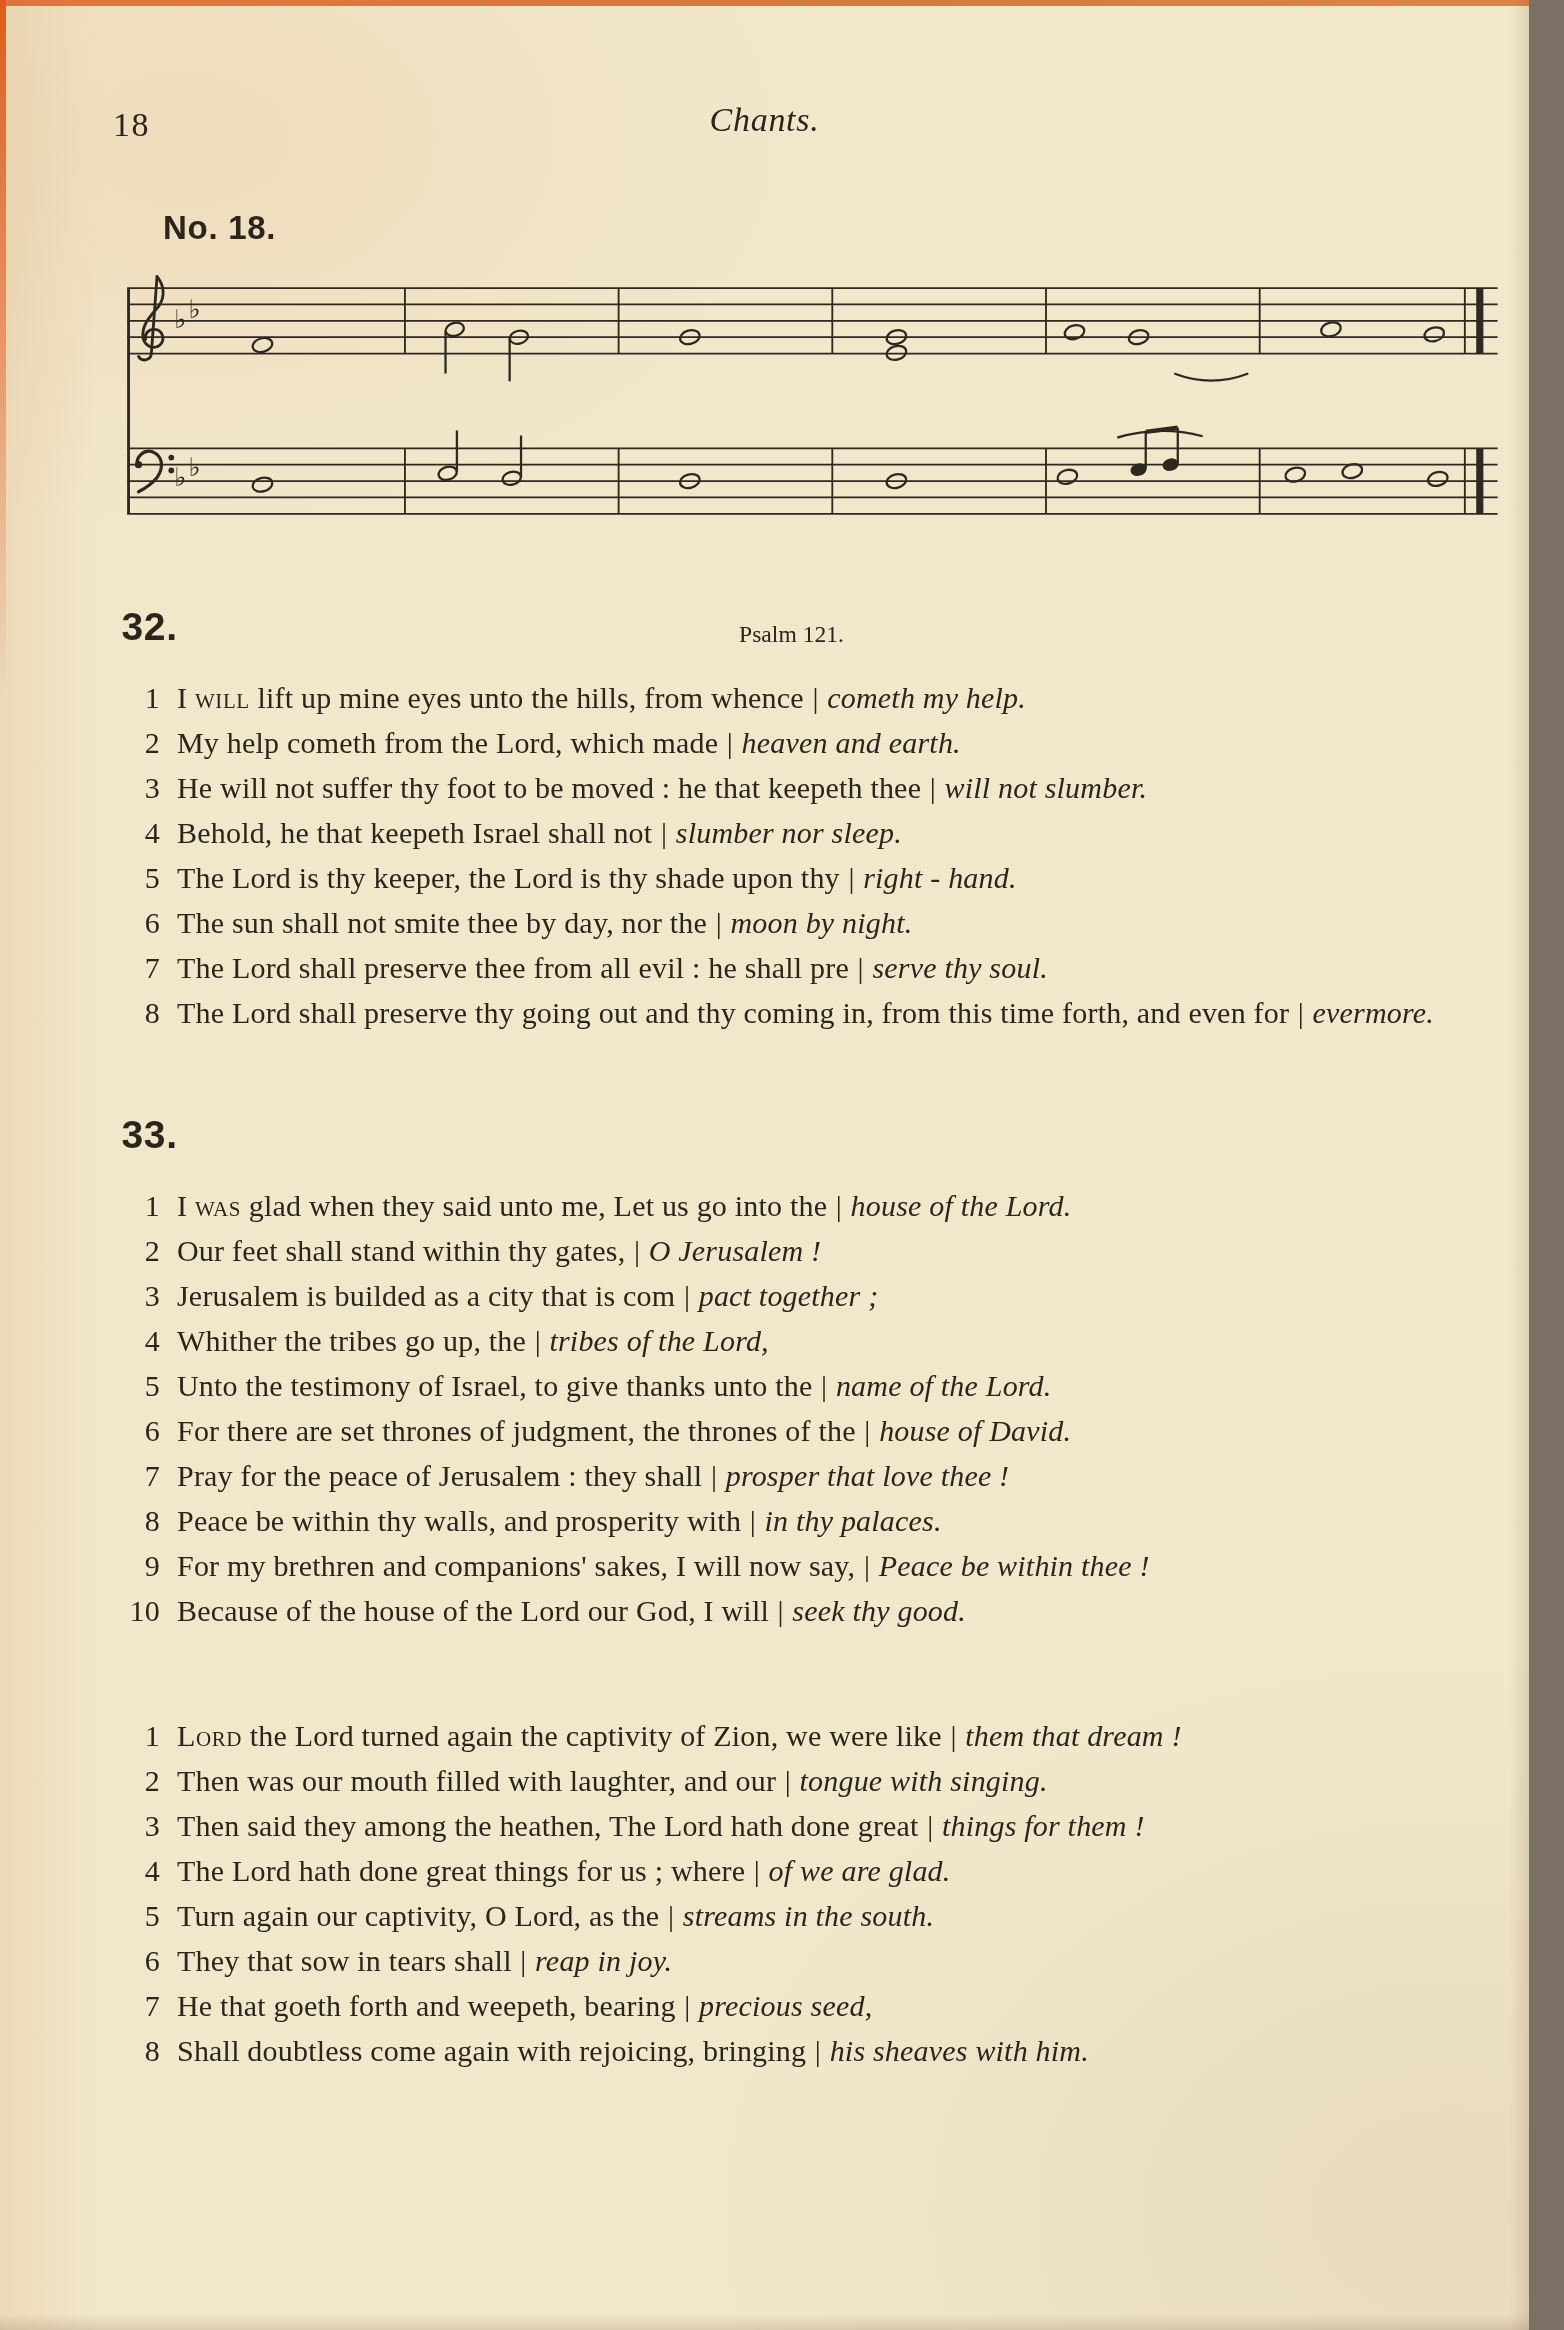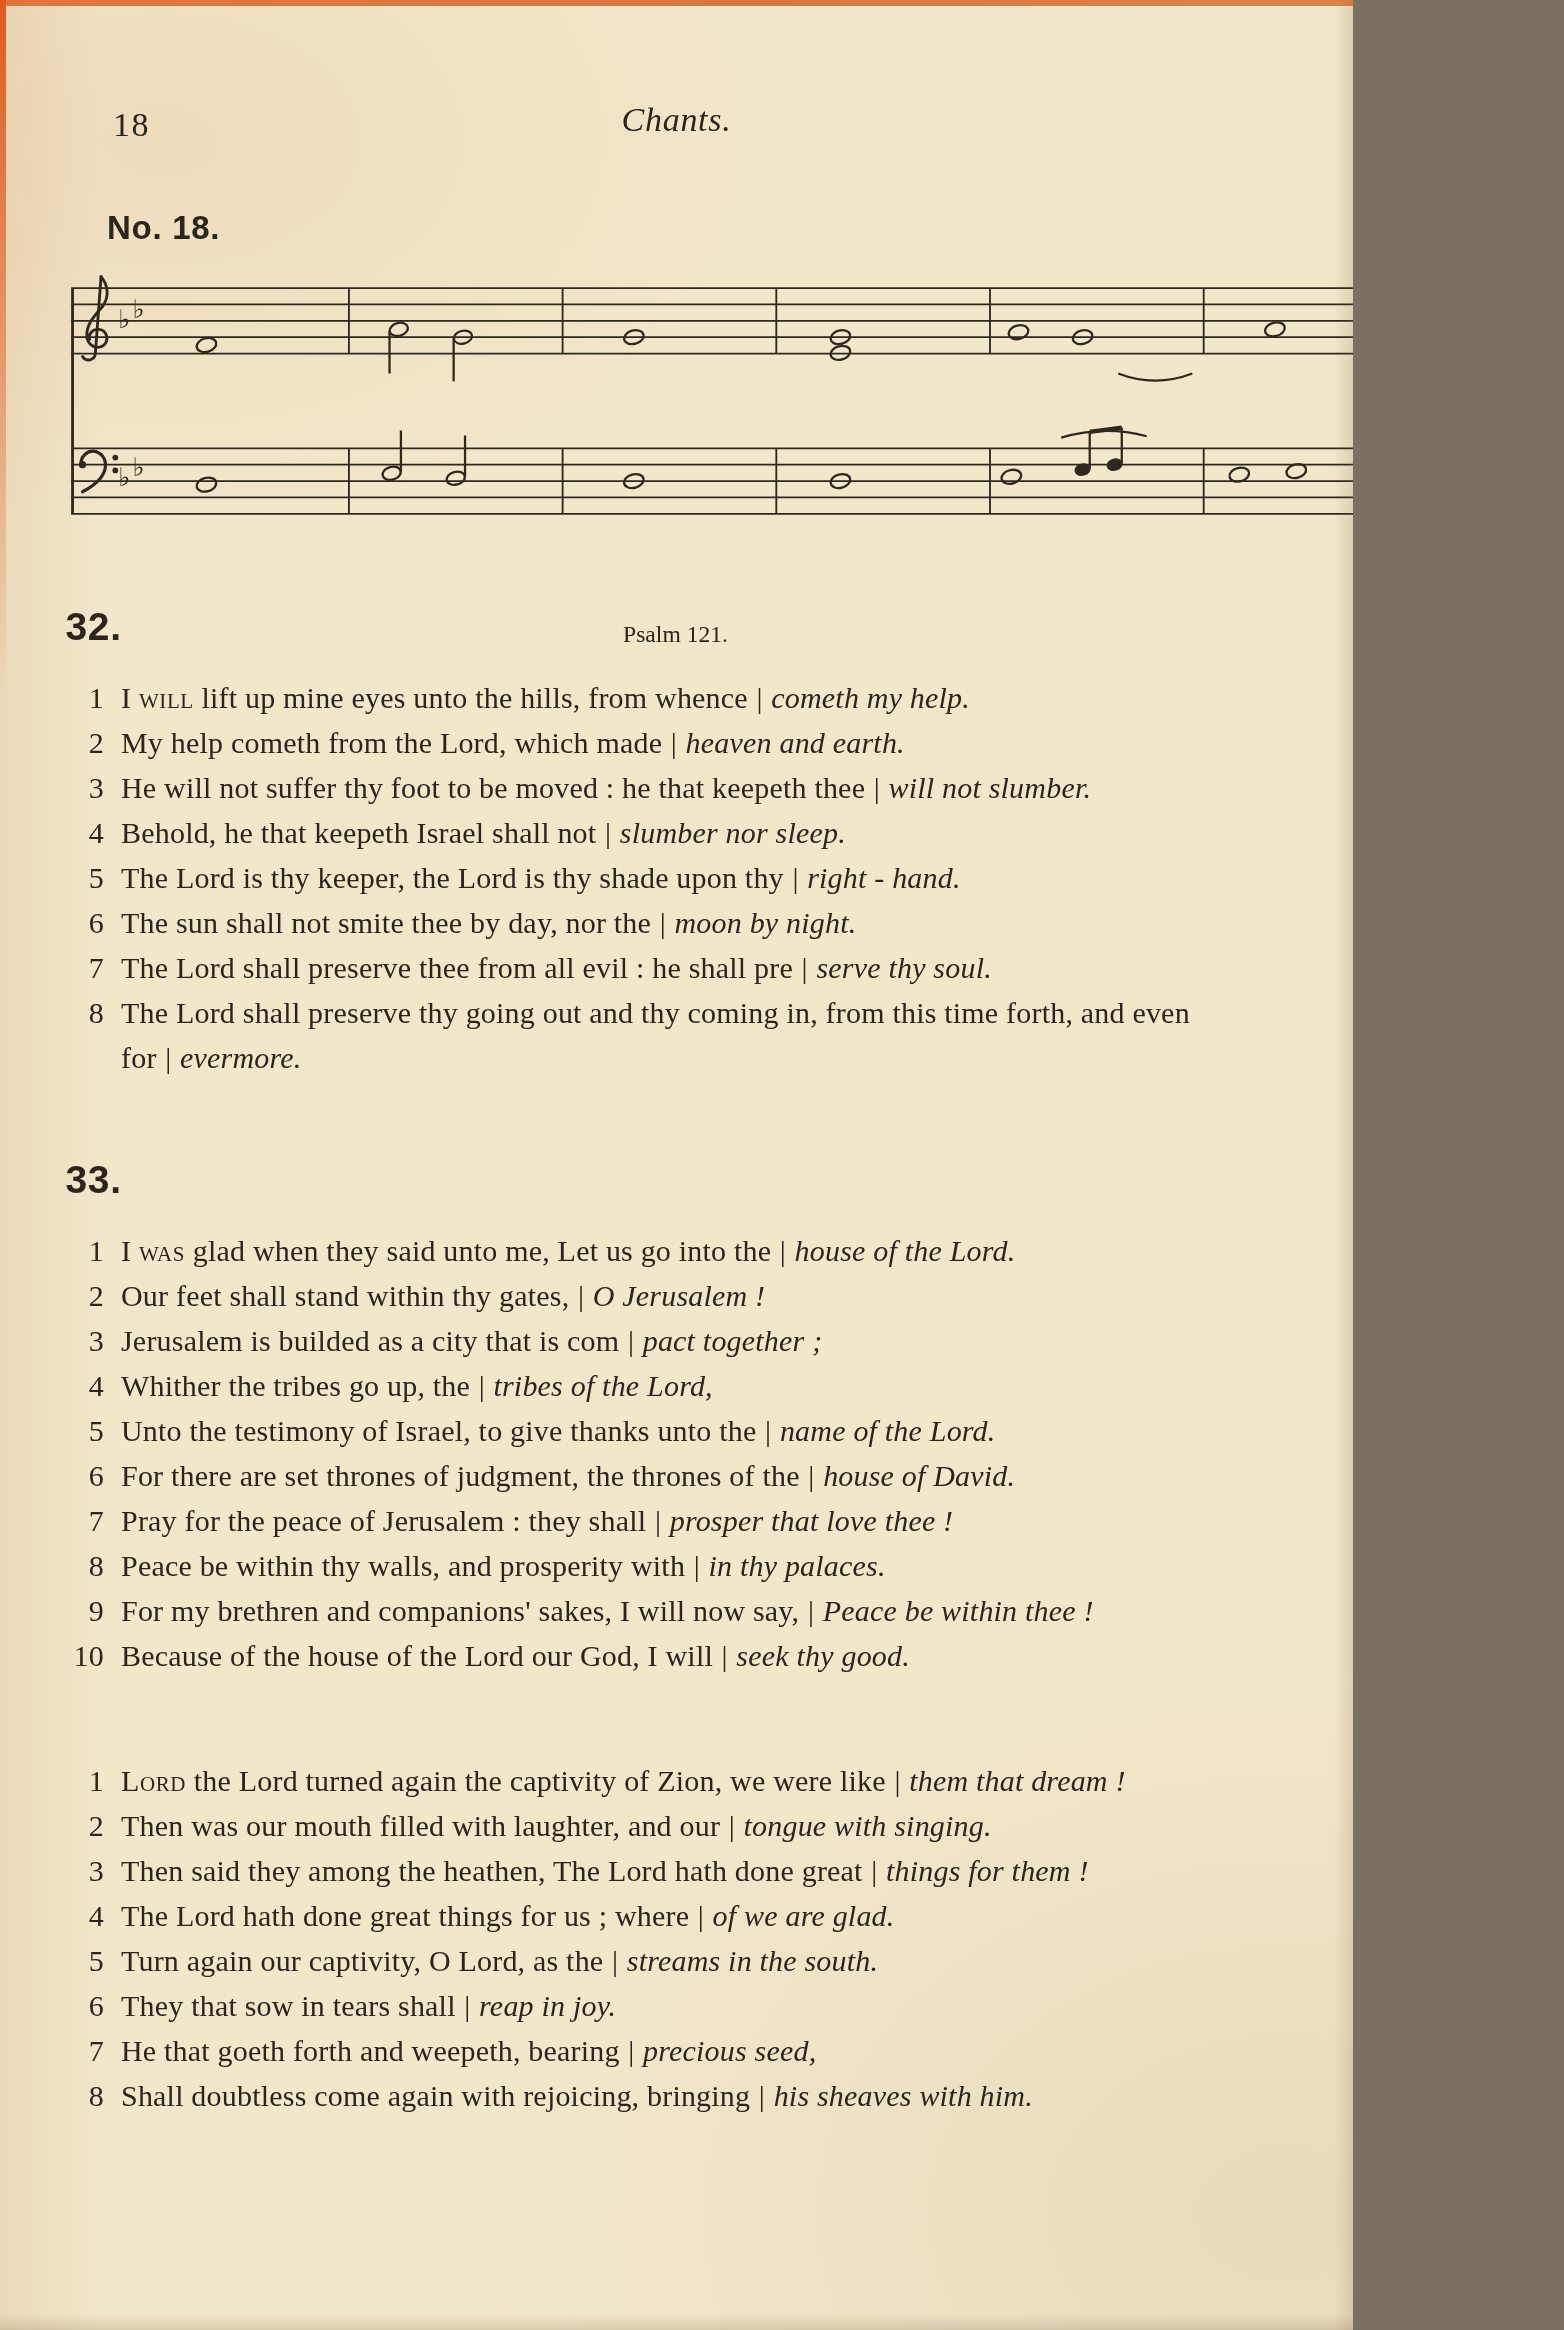--- a/index.html
+++ b/index.html
@@ -1,18 +1,18 @@
 <!DOCTYPE html>
 <html style="font-size:11.4px"><head>
 <meta charset="utf-8">
 <style>
   html,body{margin:0;padding:0;background:#7a7064;}
   .page{
     position:relative;
-    width:1353px;height:2330px;
+    width:1529px;height:2330px;
     overflow:hidden;
     color:#2b251c;
     font-family:"Liberation Serif","DejaVu Serif",serif;
     background:
       radial-gradient(1000px 643px at 12% 6%, rgba(216,122,58,0.10), transparent 60%),
       radial-gradient(1143px 858px at 95% 95%, rgba(150,110,60,0.10), transparent 65%),
       linear-gradient(90deg, rgba(206,148,88,0.16), transparent 100px),
       #f1e7cb;
   }
   .edge-top{position:absolute;top:0;left:0;right:0;height:6.4px;
@@ -21,21 +21,21 @@
     background:linear-gradient(#e05a20 0%, rgba(224,90,32,.55) 45%, transparent 100%);}
   .edge-right{position:absolute;top:0;right:0;width:18.6px;height:100%;
     background:linear-gradient(270deg, rgba(120,90,50,.16), transparent);}
   .edge-bottom{position:absolute;bottom:0;left:0;right:0;height:15.7px;
     background:linear-gradient(0deg, rgba(110,80,45,.18), transparent);}
 
   .page-num{position:absolute;left:113px;top:106px;font-size:34px;letter-spacing:1.4px;}
   .running-title{position:absolute;left:0;right:0;top:101px;text-align:center;
     font-style:italic;font-size:34px;letter-spacing:0.7px;}
 
-  .content{padding:209px 66px 0 64px;}
+  .content{padding:209px 66px 0 120px;}
 
   .music-label{margin-left:43px;font-family:"Liberation Sans","DejaVu Sans",sans-serif;
     font-weight:700;font-size:33px;letter-spacing:0.7px;}
   svg.music{display:block;margin-top:18.6px;width:1389px;height:272px;}
 
   .section{margin-top:80px;}
   .section.first{margin-top:69px;}
   .sec-head{position:relative;height:44px;}
   .sec-num{position:absolute;left:1.4px;top:-1.4px;
     font-family:"Liberation Sans","DejaVu Sans",sans-serif;

